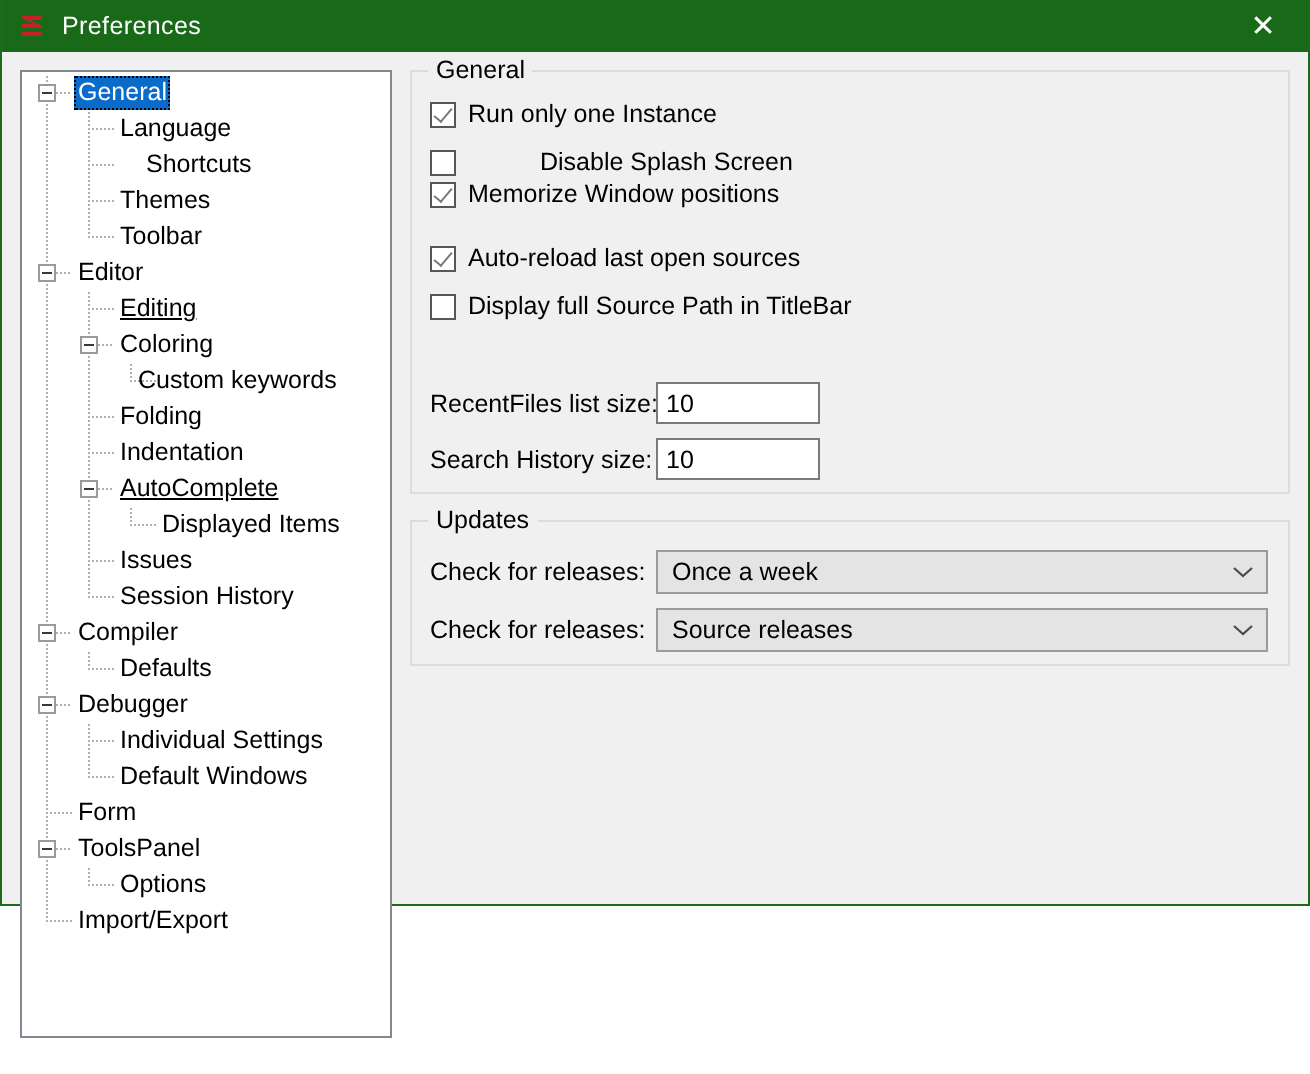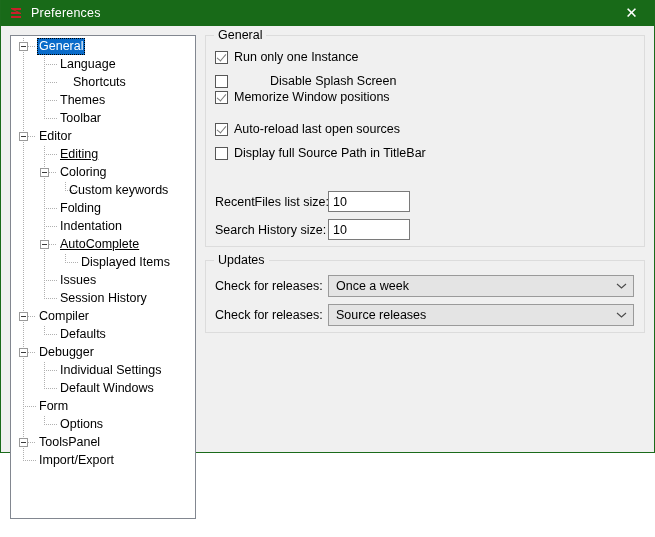--- a/index.html
+++ b/index.html
@@ -426,29 +426,29 @@
           <div class="hline" style="left: 33px; width: 13px;"></div>
           <div class="tree-label" style="left: 47px;">Default Windows</div>
         </div>
         <div class="tree-row">
           <div class="vline" style="left: 12px;"></div>
           <div class="hline" style="left: 12px; width: 13px;"></div>
           <div class="tree-label" style="left: 26px;">Form</div>
         </div>
         <div class="tree-row">
           <div class="vline" style="left: 12px;"></div>
-          <div class="vline half" style="left: 33px;"></div>
-          <div class="hline" style="left: 33px; width: 13px;"></div>
-          <div class="tree-label" style="left: 47px;">Options</div>
-        </div>
-        <div class="tree-row">
-          <div class="vline" style="left: 12px;"></div>
           <div class="hline" style="left: 17px; width: 8px;"></div>
           <div class="expander" style="left: 8px;"></div>
           <div class="tree-label" style="left: 26px;">ToolsPanel</div>
+        </div>
+        <div class="tree-row">
+          <div class="vline" style="left: 12px;"></div>
+          <div class="vline half" style="left: 33px;"></div>
+          <div class="hline" style="left: 33px; width: 13px;"></div>
+          <div class="tree-label" style="left: 47px;">Options</div>
         </div>
         <div class="tree-row">
           <div class="vline half" style="left: 12px;"></div>
           <div class="hline" style="left: 12px; width: 13px;"></div>
           <div class="tree-label" style="left: 26px;">Import/Export</div>
         </div>
       </div>
 
     <div class="right-pane">
 

